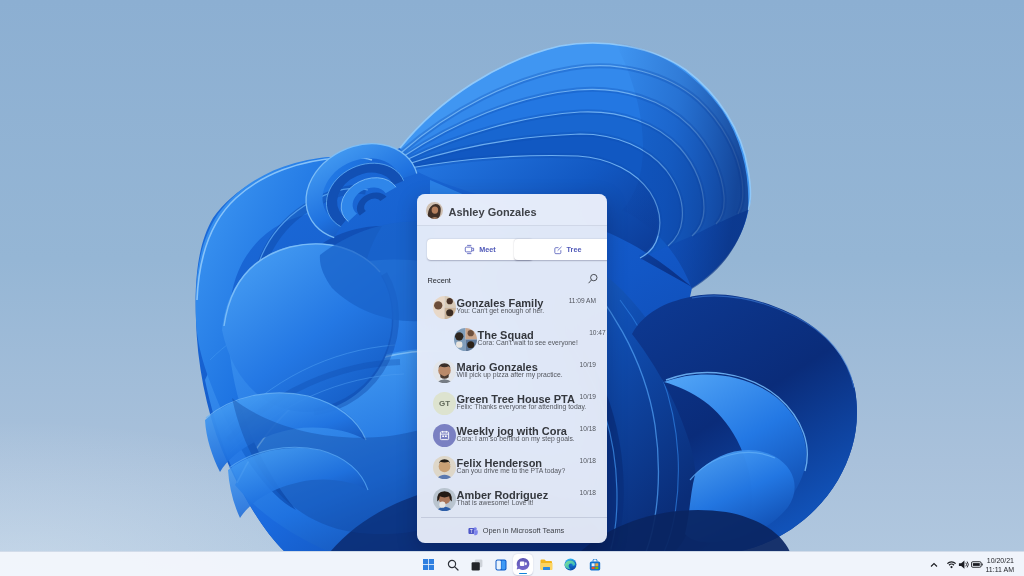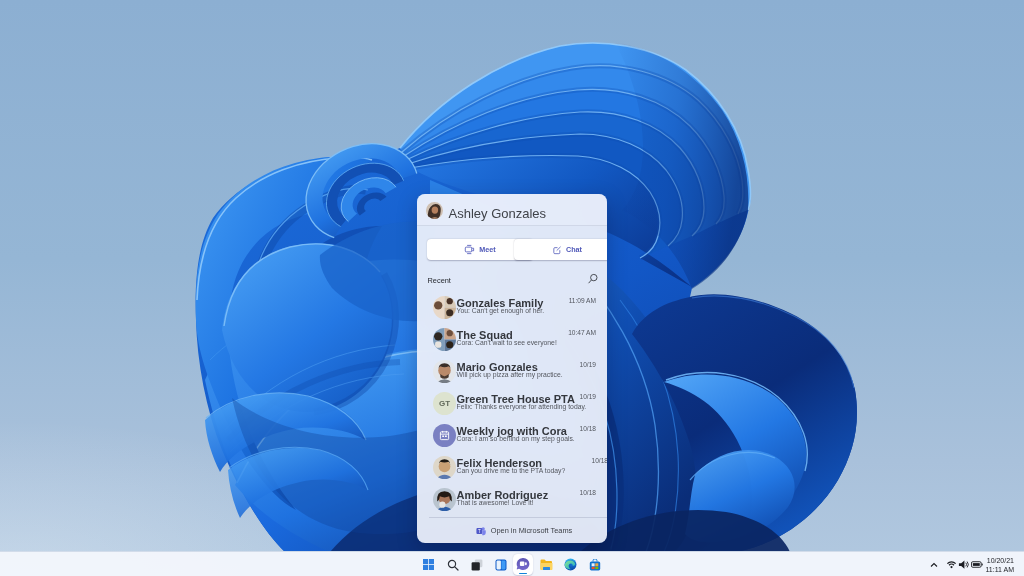--- a/index.html
+++ b/index.html
@@ -8,32 +8,32 @@
 background:radial-gradient(ellipse 60% 45% at 2% 100%, rgba(236,243,250,0.35), rgba(236,243,250,0) 60%),linear-gradient(180deg,#8cafd2 0%,#95b6d5 45%,#a9c1db 80%,#b2c9e0 100%);}
 #bloom{position:absolute;left:0;top:0;}
 
 #panel{position:absolute;left:417px;top:194px;width:190px;height:349px;
 border-radius:8px;background:rgba(235,239,250,0.945);
 backdrop-filter:blur(26px) saturate(0.95);
 box-shadow:0 6px 20px rgba(0,0,40,0.25);overflow:hidden;}
 #phead{position:absolute;left:0;top:0;width:100%;height:31px;
 background:rgba(235,240,252,0.42);border-bottom:1px solid rgba(90,100,130,0.14);}
 #phead .av{position:absolute;left:9px;top:7.5px;width:17px;height:17px;border-radius:50%;overflow:hidden;}
-#phead .nm{position:absolute;left:31.5px;top:12px;font-size:13px;font-weight:normal;color:#3f4248;}
+#phead .nm{position:absolute;left:31.5px;top:12px;font-size:11px;font-weight:bold;color:#3f4248;}
 .btn{position:absolute;top:45px;width:106px;height:21px;background:#fff;border-radius:4px;
 box-shadow:0 0.5px 1.5px rgba(0,0,40,0.25);display:flex;align-items:center;justify-content:center;
 color:#4f58b8;font-size:7.2px;font-weight:bold;gap:4px;}
 #recent{position:absolute;left:10.5px;top:82px;font-size:7.4px;font-weight:normal;color:#26282e;}
 #searchico{position:absolute;right:9px;top:76.5px;}
 .row{position:absolute;left:0;width:100%;height:32px;}
 .row .av{position:absolute;left:16px;top:0.5px;width:23px;height:23px;border-radius:50%;overflow:hidden;}
 .row .t{position:absolute;left:39.5px;top:1.5px;font-size:11px;font-weight:bold;color:#34373d;}
 .row .p{position:absolute;left:39.5px;top:12px;font-size:6.8px;color:#54575e;white-space:nowrap;}
 .row .tm{position:absolute;right:11px;top:2px;font-size:6.6px;color:#53565e;}
-#pfoot{position:absolute;left:12px;bottom:0;width:100%;height:25px;
+#pfoot{position:absolute;left:4px;bottom:0;width:100%;height:25px;
 border-top:1px solid rgba(80,90,120,0.18);display:flex;align-items:center;justify-content:center;
 gap:5px;font-size:7.4px;color:#3b3e45;}
 
 #taskbar{position:absolute;left:0;top:551px;width:1024px;height:25px;
 background:rgba(242,246,252,0.96);border-top:1px solid rgba(180,195,215,0.5);}
 .tbi{position:absolute;top:3px;width:19px;height:19px;display:flex;align-items:center;justify-content:center;}
 #chatsel{position:absolute;left:512.5px;top:2px;width:20.5px;height:20.5px;background:#fff;border-radius:4.5px;
 box-shadow:0 0.5px 1.5px rgba(0,0,60,0.18);}
 #chatline{position:absolute;left:518.5px;top:20.5px;width:8.5px;height:1.8px;border-radius:1px;background:#1283d8;}
 #clock{position:absolute;right:10px;top:3.5px;text-align:right;font-size:7px;color:#1b1d22;line-height:9px;}
@@ -196,42 +196,42 @@
       <rect x="1.4" y="3.4" width="7" height="5.2" rx="1"></rect>
       <path d="M8.8,4.6 h1.7 v2.8 h-1.7"></path>
     </svg>
         <span>Meet</span>
   </div>
   <div class="btn" id="bchat" style="left:97px;">
     <svg width="10" height="10" viewBox="0 0 12 12" fill="none" stroke="#4f58b8" stroke-width="0.95">
       <path d="M9.4,6.2 v3 a1.2,1.2 0 0 1 -1.2,1.2 H3.4 a1.2,1.2 0 0 1 -1.2,-1.2 V4.4 a1.2,1.2 0 0 1 1.2,-1.2 h3.2"></path>
       <path d="M5.6,6.8 L10.3,2.1"></path>
     </svg>
-        <span>Chat</span>
+        <span>Tree</span>
   </div>
   <div id="recent">Recent</div>
   <div id="searchico"><svg width="11" height="12" viewBox="0 0 11 12" fill="none" stroke="#3a3d44" stroke-width="0.9">
     <circle cx="6.8" cy="4.6" r="3.2"></circle>
           <path d="M4.4,7 L1.6,10.2"></path>
         </svg></div>
 
   <div class="row" style="top:101px;">
     <div class="av"><svg width="23" height="23" viewBox="0 0 22 22">
       <rect width="11" height="22" fill="#e8d8c8"></rect>
             <rect x="11" width="11" height="11" fill="#d9cbb8"></rect>
             <rect x="11" y="11" width="11" height="11" fill="#cbb49a"></rect>
       <circle cx="5" cy="9" r="4" fill="#6b4d3a"></circle>
             <circle cx="16" cy="5" r="3" fill="#4a3328"></circle>
             <circle cx="16" cy="16" r="3.4" fill="#3c2d24"></circle>
     </svg></div>
     <div class="t">Gonzales Family</div>
         <div class="p">You: Can't get enough of her.</div>
         <div class="tm">11:09 AM</div>
   </div>
-  <div class="row" style="top:133px;">
+  <div class="row" style="top:133px;margin-left:21px;">
     <div class="av"><svg width="23" height="23" viewBox="0 0 22 22">
       <rect width="11" height="22" fill="#7f9dbb"></rect>
             <rect x="11" width="11" height="11" fill="#caa58c"></rect>
             <rect x="11" y="11" width="11" height="11" fill="#5e7899"></rect>
       <circle cx="5" cy="8" r="4" fill="#2e2620"></circle>
             <circle cx="16" cy="5" r="3" fill="#6e4f3d"></circle>
             <circle cx="16" cy="16" r="3.4" fill="#2b2118"></circle>
       <rect x="2" y="13" width="6" height="6" rx="2" fill="#e8e4de"></rect>
     </svg></div>
     <div class="t">The Squad</div>
@@ -262,21 +262,21 @@
         <rect x="1.5" y="2" width="9" height="8.5" rx="1"></rect>
             <path d="M1.5,4.5 h9 M4,1 v2 M8,1 v2"></path>
         <rect x="3.5" y="6" width="2" height="1.6" fill="#fff" stroke="none"></rect>
             <rect x="6.5" y="6" width="2" height="1.6" fill="#fff" stroke="none"></rect>
       </svg>
     </div>
     <div class="t">Weekly jog with Cora</div>
         <div class="p">Cora: I am so behind on my step goals.</div>
         <div class="tm">10/18</div>
   </div>
-  <div class="row" style="top:261px;padding-left:12px;">
+  <div class="row" style="top:261px;">
     <div class="av"><svg width="23" height="23" viewBox="0 0 22 22">
       <rect width="22" height="22" fill="#ded7c9"></rect>
       <circle cx="11" cy="10" r="5.6" fill="#c8a075"></circle>
       <path d="M5.5,9 q0,-6 5.5,-6 q5.5,0 5.5,6 q0,-2.5 -1.5,-3.5 q-4,1.5 -8,0 q-1.5,1 -1.5,3.5 Z" fill="#1e1a16"></path>
       <path d="M3,22 q8,-8 16,0 Z" fill="#5b79b0"></path>
     </svg></div>
     <div class="t">Felix Henderson</div>
         <div class="p">Can you drive me to the PTA today?</div>
         <div class="tm">10/18</div>
   </div>

